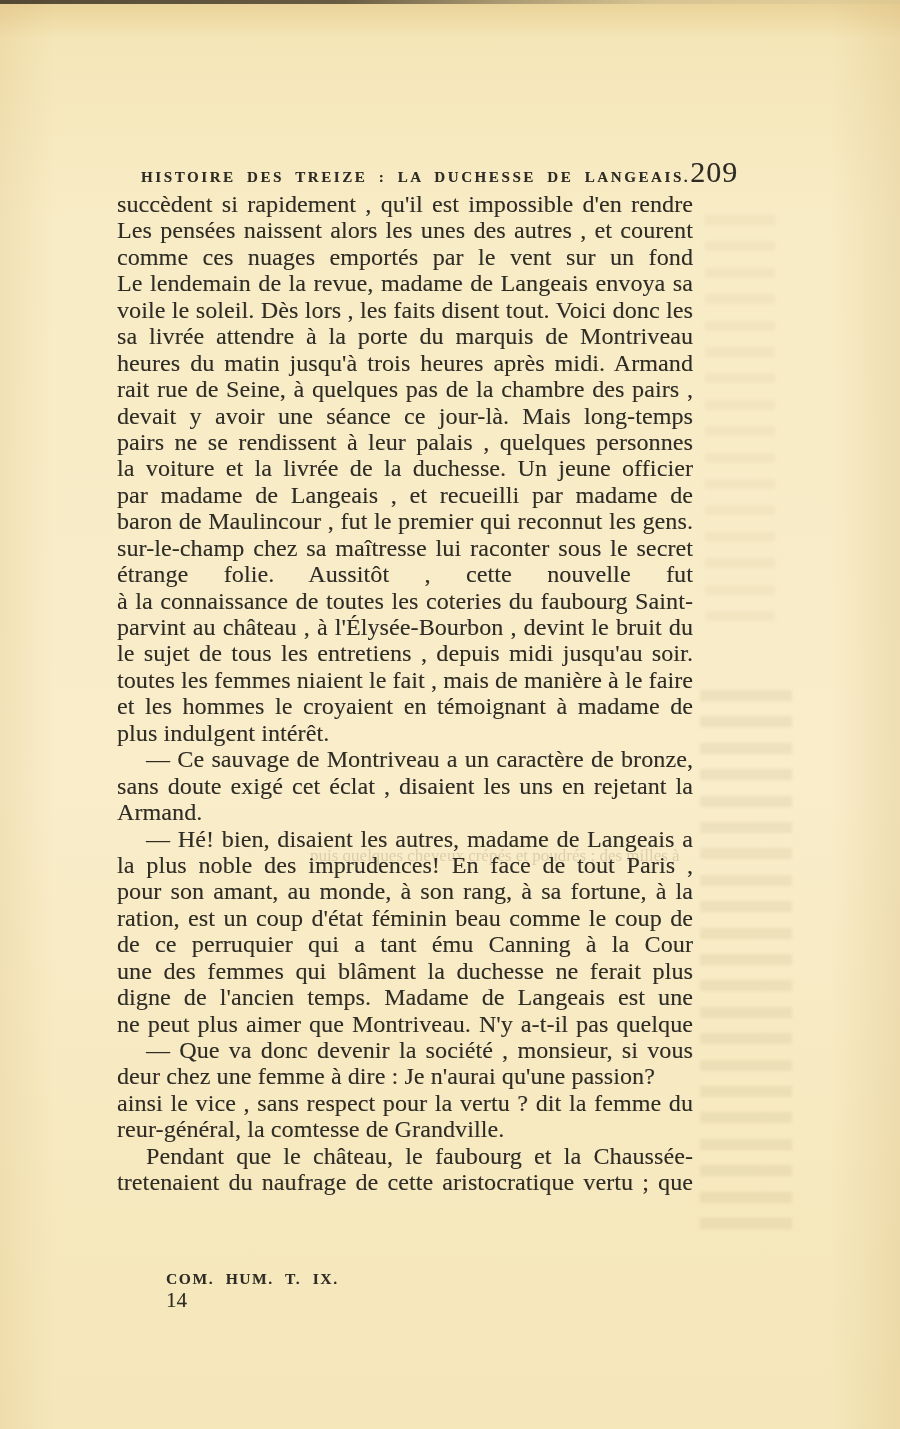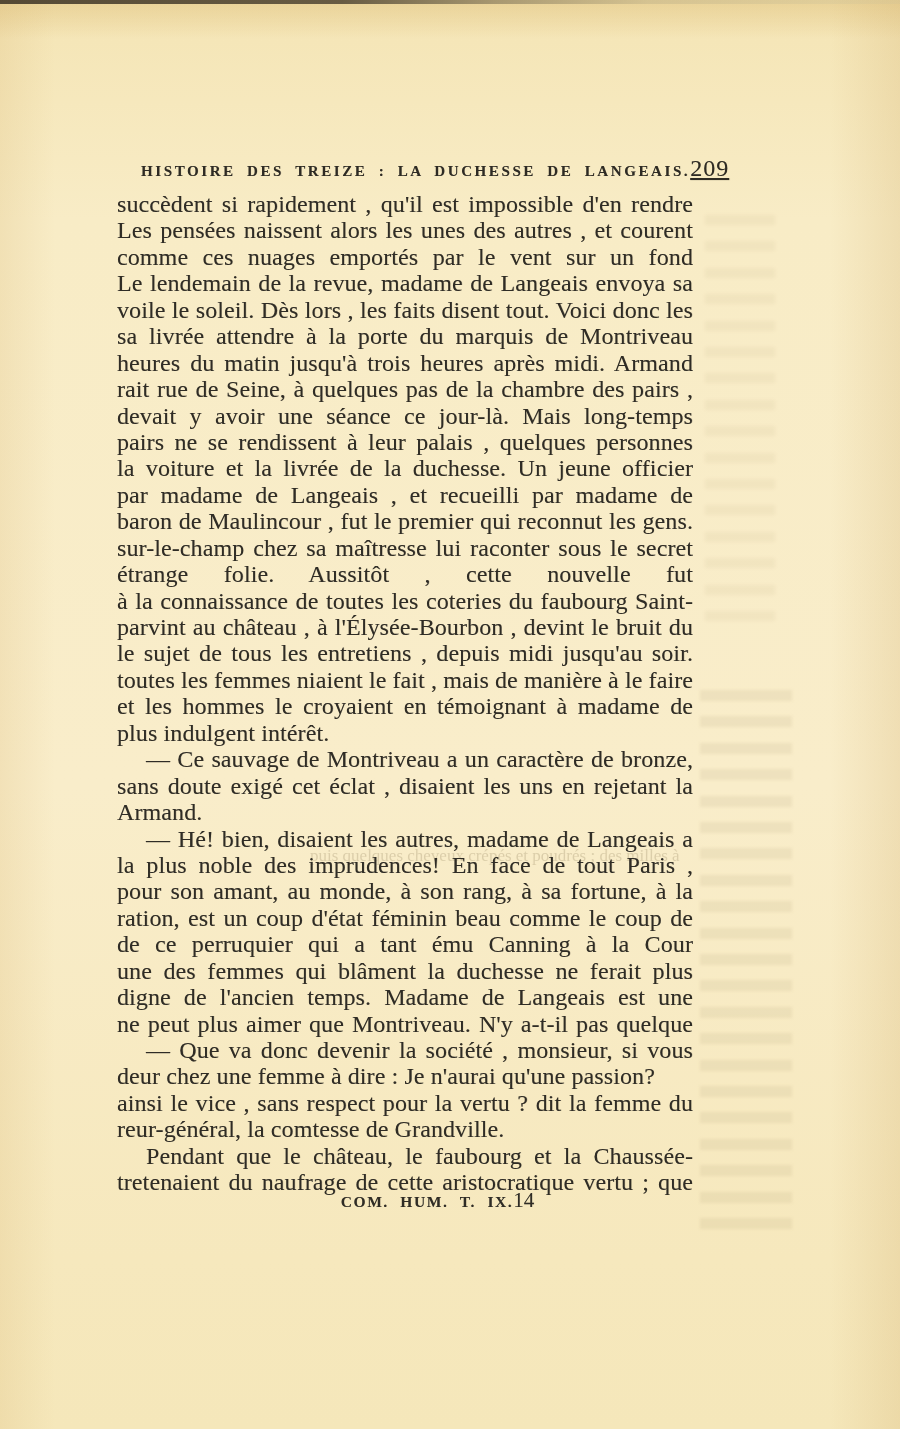--- a/index.html
+++ b/index.html
@@ -33,42 +33,42 @@
     display: flex; justify-content: space-between; align-items: baseline;
     color: #2e2b24;
   }
   .running-title {
     font-size: 15px; font-weight: bold;
     letter-spacing: 2.6px; word-spacing: 5px;
     white-space: nowrap;
     text-shadow: 0.3px 0.3px 0 rgba(46,43,36,0.35);
   }
   .page-number {
-    font-size: 24px; font-weight: normal; letter-spacing: 1px;
+    font-size: 30px; font-weight: normal; letter-spacing: 1px;
     text-shadow: 0.3px 0.3px 0 rgba(46,43,36,0.3);
-    text-decoration: underline;
   }
   .body {
     position: absolute; top: 191px; left: 117px; width: 576px;
     font-size: 24px; line-height: 26.45px; color: #2f2c25;
     text-shadow: 0.35px 0.35px 0 rgba(47,44,37,0.30);
     z-index: 2;
   }
   .line {
     height: 26.45px; overflow: hidden;
     text-align: justify; text-align-last: justify;
     letter-spacing: 0.1px;
   }
   .line.para-end { text-align-last: left; }
   .line.indent { padding-left: 29px; }
   .footer {
-    position: absolute; top: 1188px; left: 117px; width: 592px;
-    display: flex; justify-content: center; align-items: baseline;
+    position: absolute; top: 1270px; left: 117px; width: 592px;
+    display: flex; justify-content: space-between; align-items: baseline;
     color: #2f2c25; z-index: 2;
     text-shadow: 0.3px 0.3px 0 rgba(47,44,37,0.3);
+    flex-direction: column;
   }
   .sig-left {
     margin-left: 49px; font-size: 15.5px; font-weight: bold;
     letter-spacing: 1.6px; word-spacing: 6px;
   }
   .sig-right { font-size: 21px; }
   
   .ghost {
     position: absolute; top: 846px; left: 310px; width: 470px;
     font-size: 17px; color: rgba(116,96,58,0.22);

